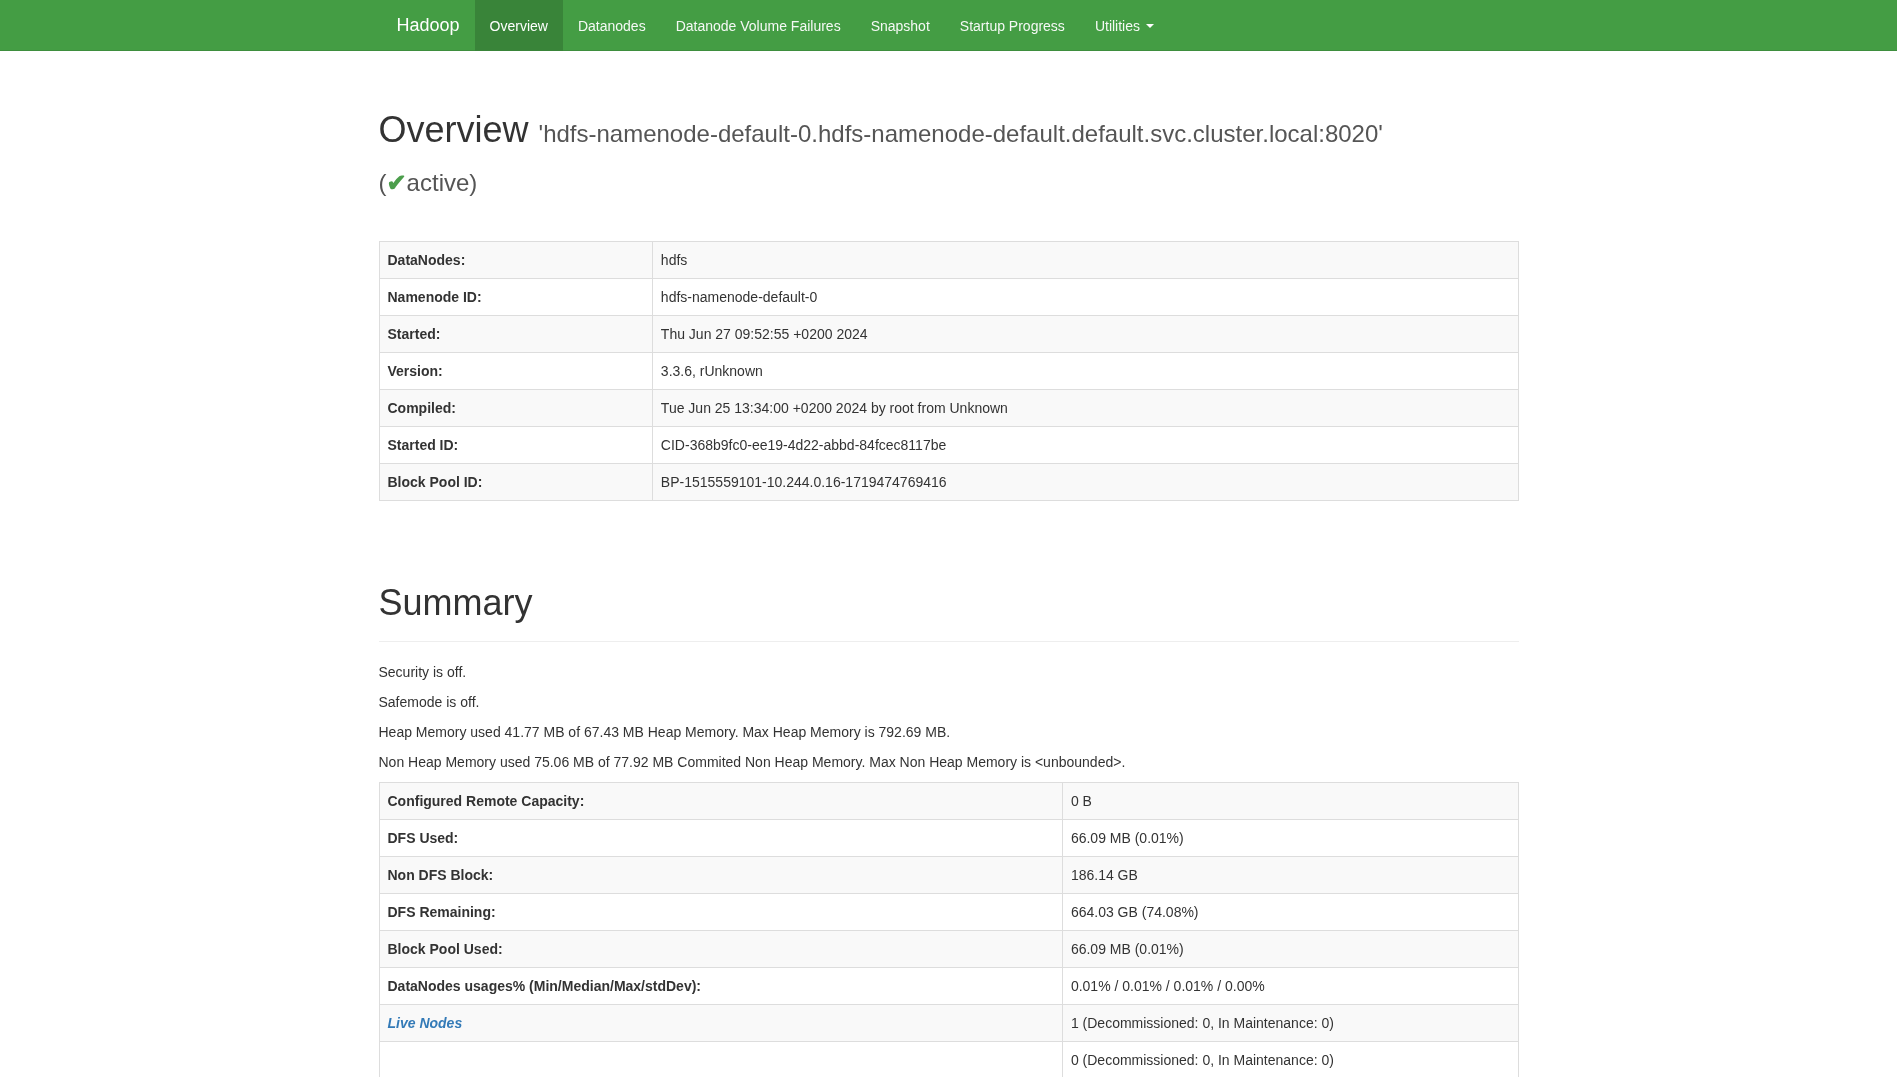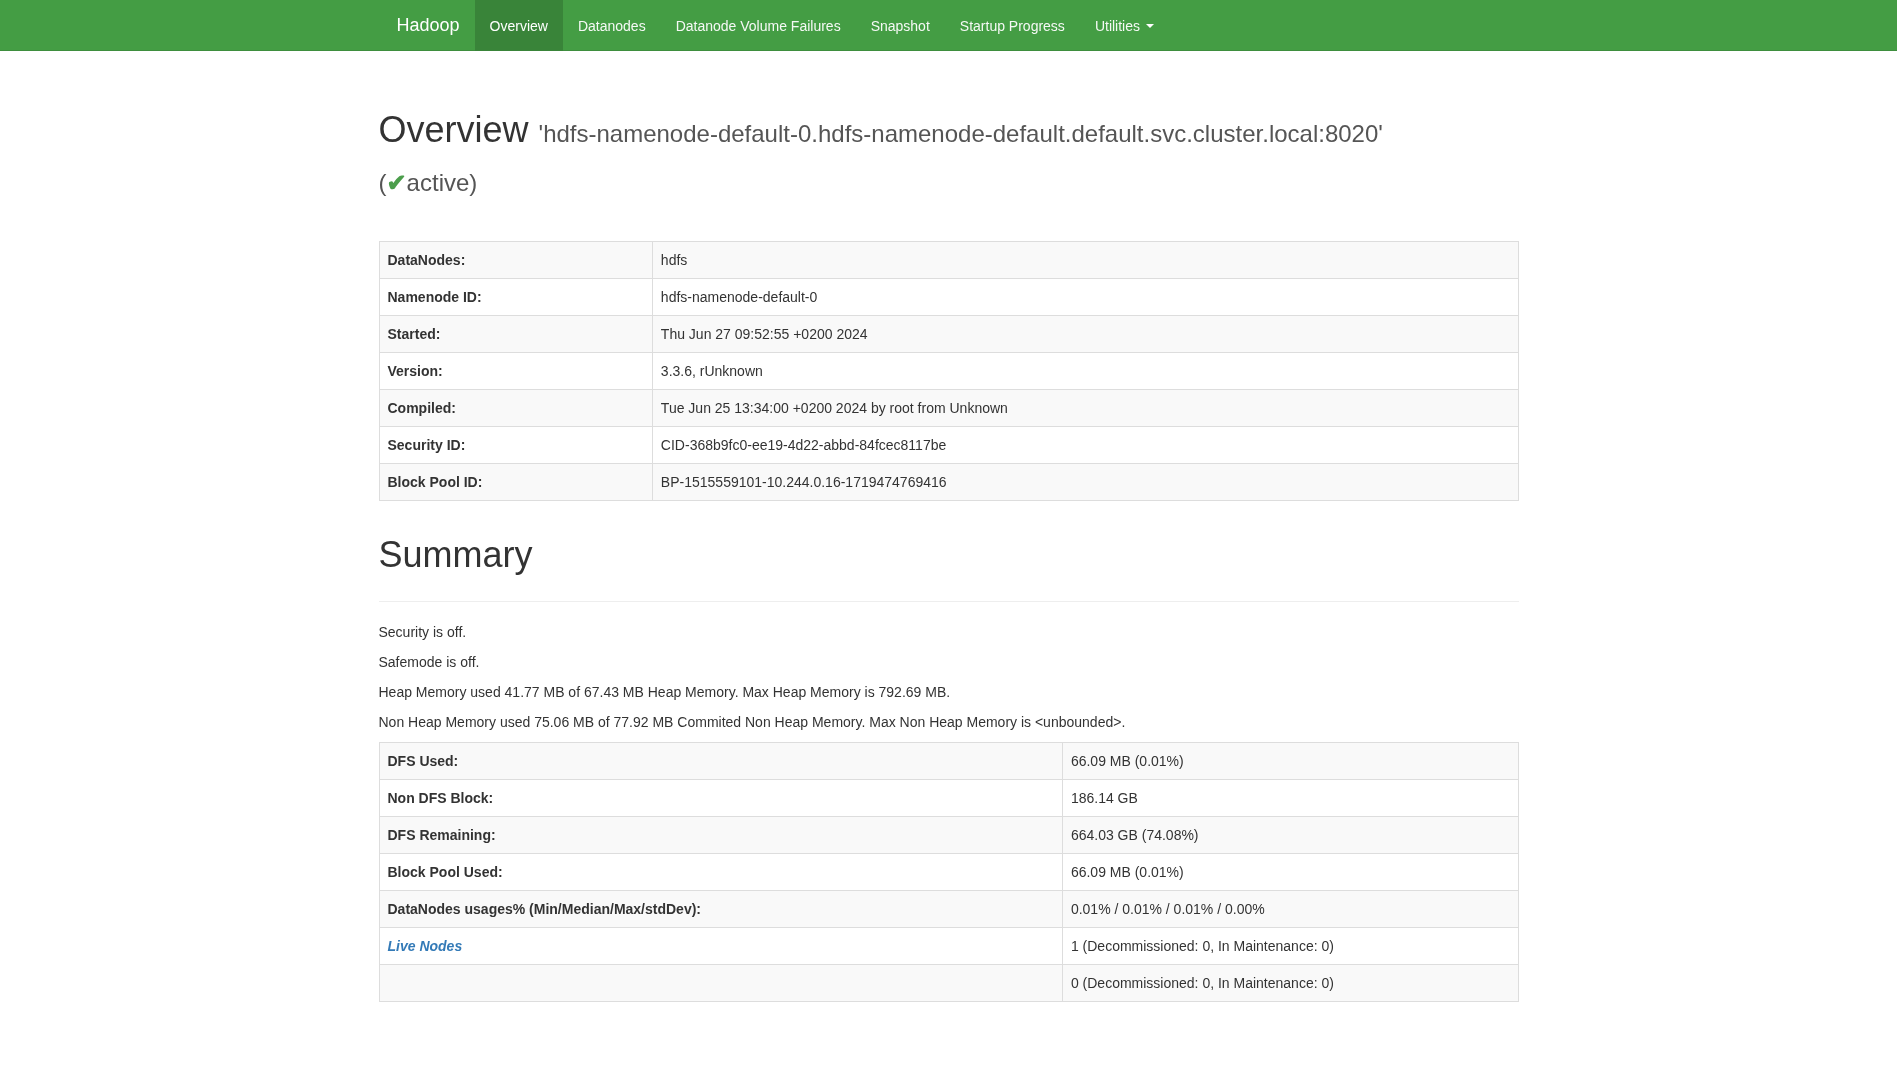--- a/index.html
+++ b/index.html
@@ -42,21 +42,21 @@
   .table th, .table td {
     padding: 8px; line-height: 20px; border: 1px solid #ddd;
     text-align: left; vertical-align: top; font-size: 14px;
   }
   .table th { font-weight: 700; }
   .table tbody tr:nth-child(odd) { background: #f9f9f9; }
   .info-table th { width: 24%; }
   .summary-table th { width: 60%; }
 
   
-  .page-header { margin: 34px 0 20px; padding-bottom: 26px; border-bottom: 1px solid #eee; }
+  .page-header { margin: 82px 0 20px; padding-bottom: 18px; border-bottom: 1px solid #eee; }
   .page-header h1 { margin: 0; font-size: 36px; font-weight: 500; line-height: 40px; color: #333; }
   p.summary-line { margin: 0 0 10px; line-height: 20px; }
 
   a.table-link { color: #337ab7; text-decoration: none; cursor: pointer; font-style: italic; }
 </style>
 </head>
 <body>
 
 <nav class="navbar">
   <div class="navbar-container">
@@ -113,41 +113,45 @@
       </tr>
       <tr>
         <th>Version:</th>
         <td>3.3.6, rUnknown</td>
       </tr>
       <tr>
         <th>Compiled:</th>
         <td>Tue Jun 25 13:34:00 +0200 2024 by root from Unknown</td>
       </tr>
       <tr>
-        <th>Security ID:</th>
+        <th>Started ID:</th>
         <td>CID-368b9fc0-ee19-4d22-abbd-84fcec8117be</td>
       </tr>
       <tr>
         <th>Block Pool ID:</th>
         <td>BP-1515559101-10.244.0.16-1719474769416</td>
       </tr>
     </tbody>
   </table>
 
   <div class="page-header">
     <h1>Summary</h1>
   </div>
 
   <p class="summary-line">Security is off.</p>
   <p class="summary-line">Safemode is off.</p>
   <p class="summary-line">Heap Memory used 41.77 MB of 67.43 MB Heap Memory. Max Heap Memory is 792.69 MB.</p>
   <p class="summary-line">Non Heap Memory used 75.06 MB of 77.92 MB Commited Non Heap Memory. Max Non Heap Memory is &lt;unbounded&gt;.</p>
 
   <table class="table summary-table">
     <tbody>
+      <tr>
+        <th>Configured Remote Capacity:</th>
+        <td>0 B</td>
+      </tr>
       <tr>
         <th>DFS Used:</th>
         <td>66.09 MB (0.01%)</td>
       </tr>
       <tr>
         <th>Non DFS Block:</th>
         <td>186.14 GB</td>
       </tr>
       <tr>
         <th>DFS Remaining:</th>

